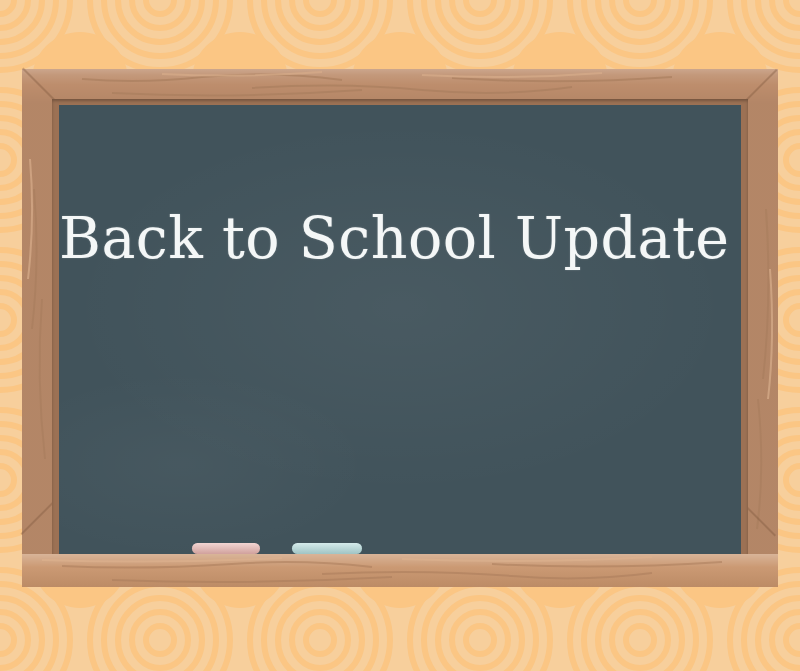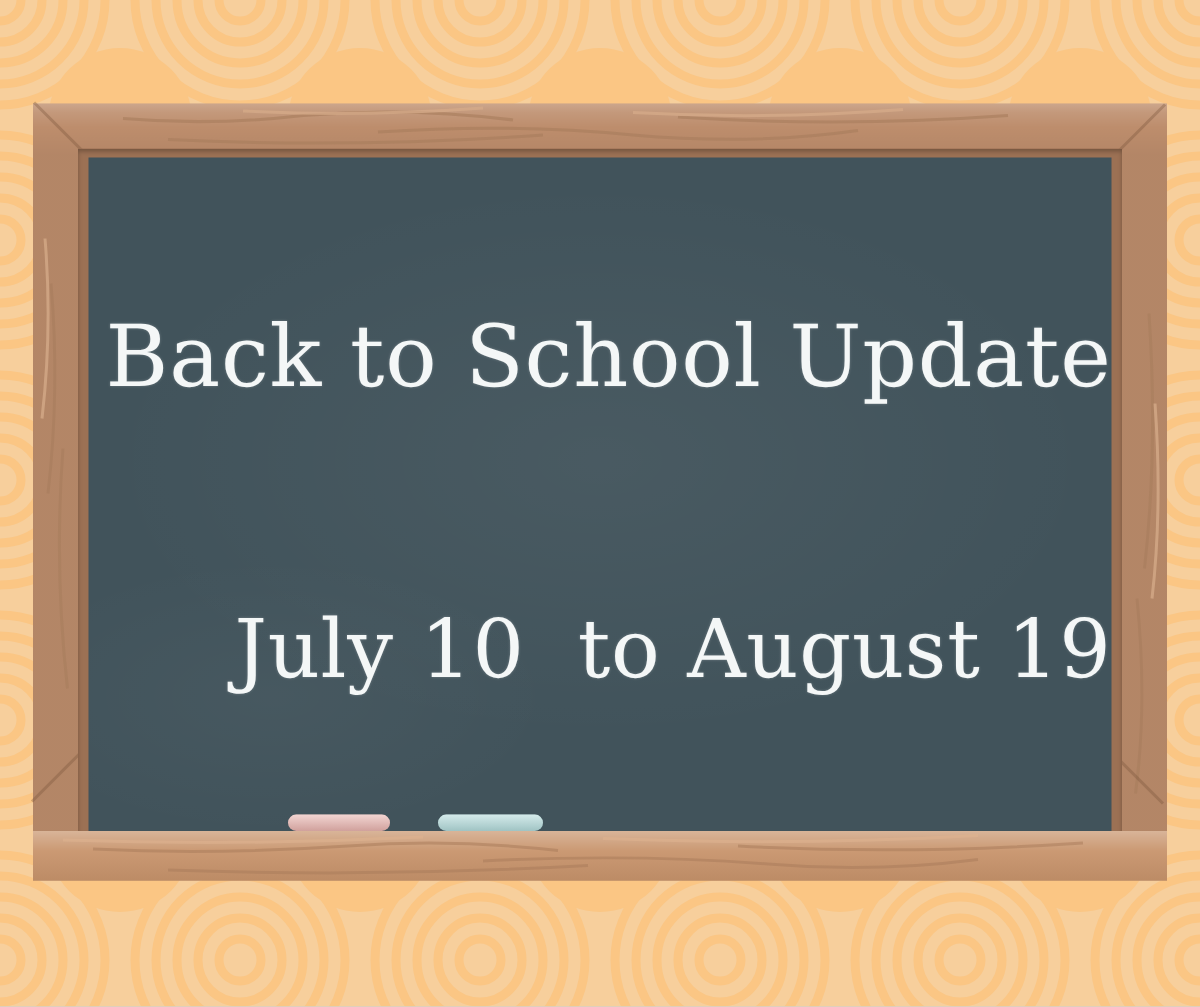--- a/index.html
+++ b/index.html
@@ -102,21 +102,21 @@
     background:
       radial-gradient(ellipse 70% 60% at 50% 45%, rgba(255,255,255,0.045), rgba(255,255,255,0) 70%),
       radial-gradient(ellipse 40% 30% at 18% 80%, rgba(255,255,255,0.03), rgba(255,255,255,0) 70%);
     pointer-events: none;
   }
 
   .board-text {
     position: absolute;
     left: 0;
     right: 0;
-    text-align: right;
+    text-align: left;
     color: #f4f7f7;
     font-family: "DejaVu Serif", "Liberation Serif", serif;
     font-weight: 400;
     white-space: pre;
     letter-spacing: 0.5px;
     text-shadow: 0 0 2px rgba(255,255,255,0.25);
   }
   .headline {
     top: 104px;
     font-size: 57px;
@@ -240,21 +240,20 @@
     <div class="miter bl"></div>
     <div class="miter br"></div>
 
     <div class="bevel"></div>
 
     <div class="board">
       <div class="board-haze"></div>
 
       <div class="board-text headline">Back to School Update</div>
 
-      <div class="board-text subline">July 10  to August 19</div>
 
       <div class="chalk chalk-pink"></div>
       <div class="chalk chalk-blue"></div>
     </div>
 
     <div class="ledge">
       <div class="ledge-grain">
         <svg viewBox="0 0 756 33" preserveAspectRatio="none" aria-hidden="true">
           <g stroke="#ab7d5c" stroke-width="2" fill="none" opacity="0.55">
             <path d="M40 12 q80 4 170 -2 q70 -5 140 3"></path>

